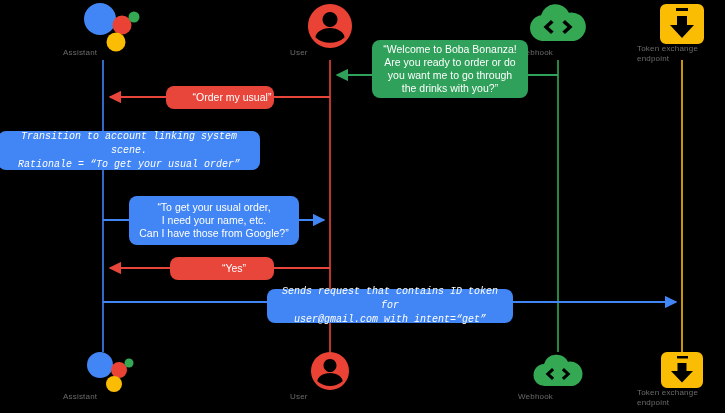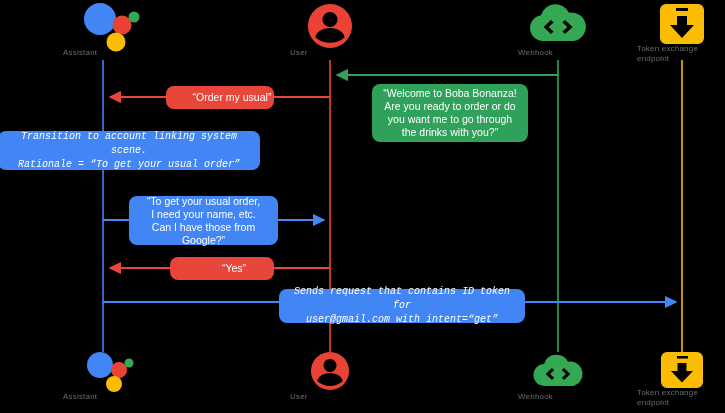--- a/index.html
+++ b/index.html
@@ -147,30 +147,30 @@
 <div class="actor-label" style="left:518px; top:48px; width:80px;">Webhook</div>
 <div class="actor-label" style="left:637px; top:44px; width:90px;">Token exchange
 endpoint</div>
 
 <div class="actor-label" style="left:63px; top:392px; width:80px;">Assistant</div>
 <div class="actor-label" style="left:290px; top:392px; width:80px;">User</div>
 <div class="actor-label" style="left:518px; top:392px; width:80px;">Webhook</div>
 <div class="actor-label" style="left:637px; top:388px; width:90px;">Token exchange
 endpoint</div>
 
-<div class="msgbox msg-sans" style="left:372px; top:40px; width:156px; height:58px; background:#2FA15A; padding:4px 6px;margin-top:44px;">“Welcome to Boba Bonanza!
+<div class="msgbox msg-sans" style="left:372px; top:40px; width:156px; height:58px; background:#2FA15A; padding:4px 6px;">“Welcome to Boba Bonanza!
 Are you ready to order or do
 you want me to go through
 the drinks with you?”</div>
 
 <div class="msgbox msg-sans" style="left:166px; top:86px; width:108px; height:23px; background:#E8463A;">“Order my usual”</div>
 
 <div class="msgbox msg-mono" style="left:-2px; top:131px; width:262px; height:39px; background:#4285F4; padding:2px 6px;">Transition to account linking system scene.
 Rationale = “To get your usual order”</div>
 
-<div class="msgbox msg-sans" style="left:129px; top:196px; width:149px; height:49px; background:#4285F4; padding:3px 6px;">“To get your usual order,
+<div class="msgbox msg-sans" style="left:129px; top:196px; width:170px; height:49px; background:#4285F4; padding:3px 6px;">“To get your usual order,
 I need your name, etc.
 Can I have those from Google?”</div>
 
 <div class="msgbox msg-sans" style="left:170px; top:257px; width:104px; height:23px; background:#E8463A;border-radius:8px;">“Yes”</div>
 
-<div class="msgbox msg-mono" style="left:267px; top:289px; width:246px; height:34px; background:#4285F4; padding:2px 6px;margin-left:12px;">Sends request that contains ID token for
+<div class="msgbox msg-mono" style="left:267px; top:289px; width:246px; height:34px; background:#4285F4; padding:2px 6px;">Sends request that contains ID token for
 user@gmail.com with intent=“get”</div>
 
 </body></html>

